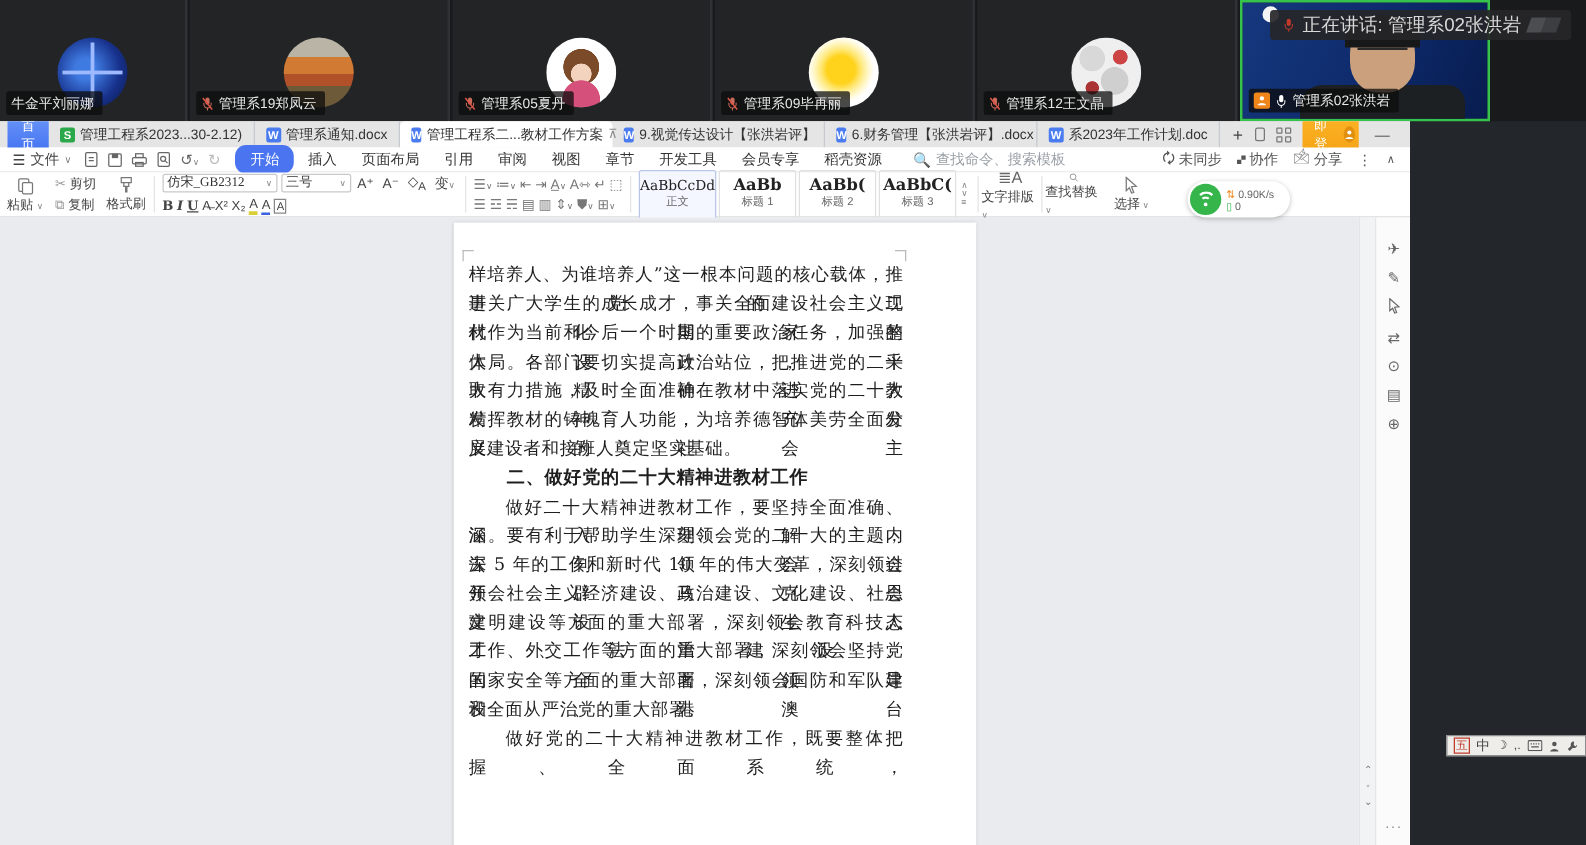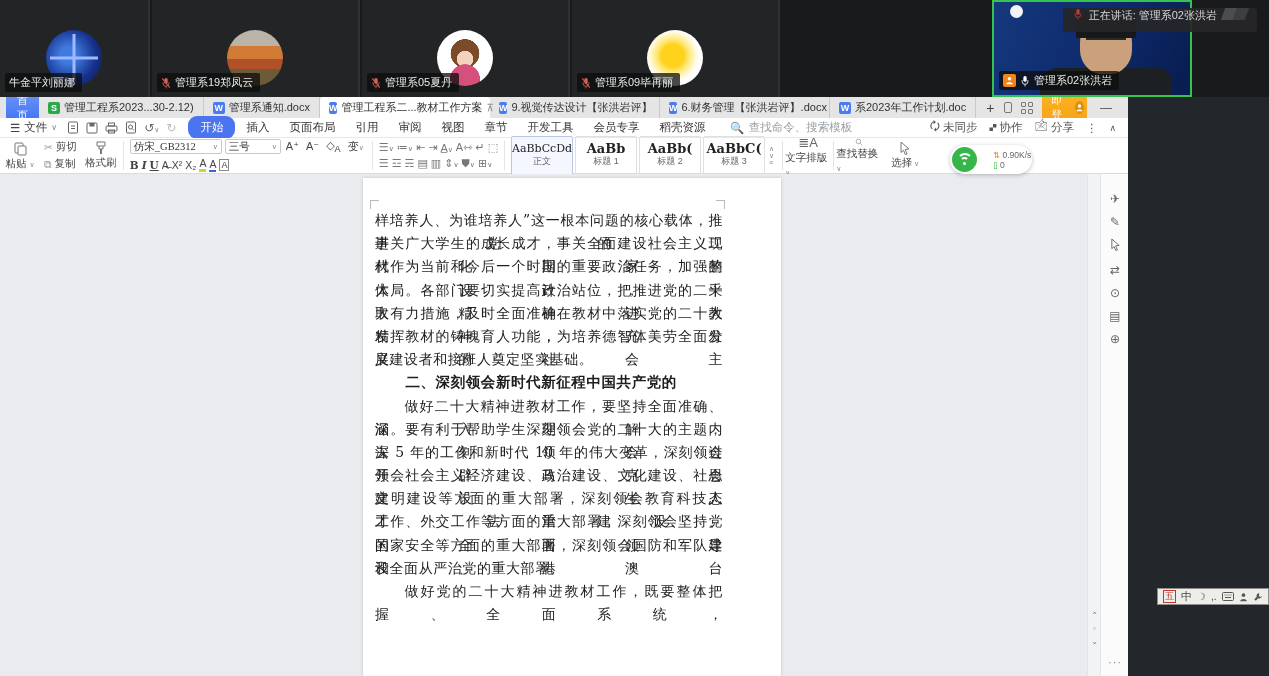--- a/index.html
+++ b/index.html
@@ -29,22 +29,22 @@
       #efefef; }
   .name-tag { position:absolute; left:5px; bottom:5px; display:flex; align-items:center; gap:4px;
     background:rgba(12,12,12,.75); color:#e8e8e8; font-size:11px; padding:2px 7px 2px 4px; border-radius:2px; }
   .tile-video { border:2px solid #35c24d; background:linear-gradient(115deg,#16387e,#0d2a6b 55%,#081c4e); }
   .v-person { position:absolute; right:18px; top:14px; width:150px; height:83px; }
   .v-head { position:absolute; left:58px; top:0; width:52px; height:58px; border-radius:46% 46% 42% 42%; background:#caa17c; }
   .v-hair { position:absolute; left:54px; top:-4px; width:60px; height:26px; border-radius:50% 50% 0 0; background:#17181a; }
   .v-glass { position:absolute; left:64px; top:22px; width:40px; height:9px; border-top:2px solid #2a2a2a; }
   .v-body { position:absolute; left:18px; top:52px; width:132px; height:34px; border-radius:18px 14px 0 0; background:#1d2023; }
   .corner-badge { position:absolute; left:16px; top:3px; width:13px; height:13px; border-radius:50%; background:#f4f4f4; }
-  .speak-banner { position:absolute; right:12px; top:8px; height:24px; display:flex; align-items:flex-start; gap:6px;
-    background:rgba(38,38,40,.92); border-radius:3px; padding:0 10px; color:#d8d8d8; font-size:11px; }
+  .speak-banner { position:absolute; right:12px; top:8px; height:24px; display:flex; align-items:center; gap:6px;
+    background:rgba(38,38,40,.92); border-radius:3px; padding:0 10px; color:#d8d8d8; font-size:15px; }
   .wm { width:12px; height:12px; background:#55585c; transform:skewX(-20deg); opacity:.8; }
   .wm2 { opacity:.5; margin-left:-6px; }
   .spk-tag-icon { display:inline-flex; width:13px; height:13px; background:#f08519; border-radius:2px; align-items:center; justify-content:center; }
 
   
   .wps { position:absolute; left:0; top:97px; width:1128px; height:579px; background:#fff; overflow:hidden; }
 
   
   .tabbar { position:absolute; left:0; top:0; width:100%; height:21px; background:#e5e5e5; display:flex; align-items:center; font-size:11px; color:#333; }
   .home-btn { margin-left:6px; padding:2px 11px; border-radius:3px; color:#fff; background:linear-gradient(#6b97f7,#3f6ef2); }
@@ -97,21 +97,21 @@
   .rb-tool { width:46px; display:flex; flex-direction:column; align-items:center; justify-content:center; gap:1px; }
 
   
   .netw { position:absolute; left:950px; top:48px; width:82px; height:29px; background:#fff; border-radius:15px;
     box-shadow:0 1px 4px rgba(0,0,0,.25); display:flex; align-items:center; z-index:30; }
   .netw .wifi { width:25px; height:25px; border-radius:50%; background:#35b54a; margin-left:2px; position:relative; }
   .wifi i { position:absolute; left:50%; border:2px solid #fff; border-color:#fff transparent transparent transparent; border-radius:50%; }
   .wifi .a1 { width:16px; height:16px; top:6px; margin-left:-8px; }
   .wifi .a2 { width:9px; height:9px; top:9.5px; margin-left:-4.5px; }
   .wifi .dd { position:absolute; left:50%; top:15px; width:3px; height:3px; margin-left:-1.5px; background:#fff; border-radius:50%; border:none; }
-  .net-lines { font-size:8.5px; color:#666; line-height:10px; padding-left:16px; }
+  .net-lines { font-size:8.5px; color:#666; line-height:10px; padding-left:4px; }
   .net-lines .ic { color:#f08519; } .net-lines .ic2 { color:#35b54a; }
 
   
   .docarea { position:absolute; left:0; top:77px; width:1087px; height:502px; background:#e9ebee; overflow:hidden; }
   .page { position:absolute; left:363px; top:4px; width:418px; height:520px; background:#fff; box-shadow:0 0 3px rgba(0,0,0,.18); }
   .mark { position:absolute; width:9px; height:9px; border-color:#b9b9b9; border-style:solid; border-width:0; }
   .mark.l { left:7px; top:22px; border-left-width:1px; border-top-width:1px; }
   .mark.r { right:56px; top:22px; border-right-width:1px; border-top-width:1px; }
   .dlines { position:absolute; left:12px; top:31px; width:348px; font-family:"DejaVu Serif","Liberation Serif",serif;
     font-size:14px; color:#1e1e1e; }
@@ -178,20 +178,32 @@
       <svg viewBox="0 0 12 14" width="10" height="12">
           <rect x="4" y="1" width="4" height="7" rx="2" fill="#c96a5a"></rect>
           <path d="M2.5 6v1.5a3.5 3.5 0 0 0 7 0V6" fill="none" stroke="#c96a5a"></path>
           <path d="M6 11v2.5" stroke="#c96a5a"></path>
           <path d="M1.5 1.5 L10.5 12.5" stroke="#e05548" stroke-width="1.4"></path>
         </svg>
       <span>管理系09毕再丽</span>
     </div>
   </div>
 
+  <div class="tile" style="left:782px;width:208px">
+    <div class="avatar av-collage"></div>
+    <div class="name-tag">
+      <svg viewBox="0 0 12 14" width="10" height="12">
+          <rect x="4" y="1" width="4" height="7" rx="2" fill="#c96a5a"></rect>
+          <path d="M2.5 6v1.5a3.5 3.5 0 0 0 7 0V6" fill="none" stroke="#c96a5a"></path>
+          <path d="M6 11v2.5" stroke="#c96a5a"></path>
+          <path d="M1.5 1.5 L10.5 12.5" stroke="#e05548" stroke-width="1.4"></path>
+        </svg>
+      <span>管理系12王文晶</span>
+    </div>
+  </div>
 
   <div class="tile tile-video" style="left:992px;width:200px">
     <div class="v-person">
       <div class="v-body"></div>
         <div class="v-head"></div>
         <div class="v-hair"></div>
         <div class="v-glass"></div>
     </div>
     <div class="corner-badge"></div>
     <div class="name-tag">
@@ -469,21 +481,21 @@
       <span class="mark l"></span>
       <span class="mark r"></span>
       <div class="dlines">
         <div class="dline fill">样培养人、为谁培养人”这一根本问题的核心载体，推进党的二</div>
         <div class="dline fill">事关广大学生的成长成才，事关全面建设社会主义现代化国家的</div>
         <div class="dline fill">材作为当前和今后一个时期的重要政治任务，加强整体设计，采</div>
         <div class="dline fill">大局。各部门要切实提高政治站位，把推进党的二十大精神进教</div>
         <div class="dline fill">取有力措施，及时全面准确在教材中落实党的二十大精神，充分</div>
         <div class="dline fill">发挥教材的铸魂育人功能，为培养德智体美劳全面发展的社会主</div>
         <div class="dline">义建设者和接班人奠定坚实基础。</div>
-        <div class="dline heading start">二、深刻领会新时代新征程中国共产党的</div>
+        <div class="dline heading start">二、做好党的二十大精神进教材工作</div>
         <div class="dline fill start">做好二十大精神进教材工作，要坚持全面准确、深入理解内</div>
         <div class="dline fill">涵。要有利于帮助学生深刻领会党的二十大的主题，深刻领会过</div>
         <div class="dline fill">去 5 年的工作和新时代 10 年的伟大变革，深刻领会开辟马克思</div>
         <div class="dline fill">领会社会主义经济建设、政治建设、文化建设、社会建设、生态</div>
         <div class="dline fill">文明建设等方面的重大部署，深刻领会教育科技人才、法治建设、</div>
         <div class="dline fill">工作、外交工作等方面的重大部署，深刻领会坚持党的全面领导</div>
         <div class="dline fill">国家安全等方面的重大部署，深刻领会国防和军队建设、港澳台</div>
         <div class="dline">和全面从严治党的重大部署。</div>
         <div class="dline fill start">做好党的二十大精神进教材工作，既要整体把握、全面系统，</div>
 

